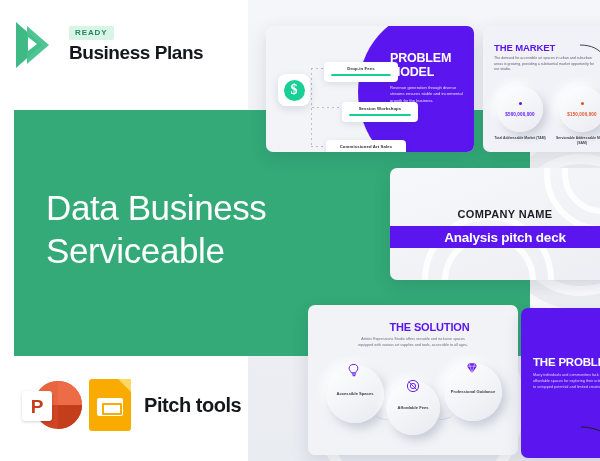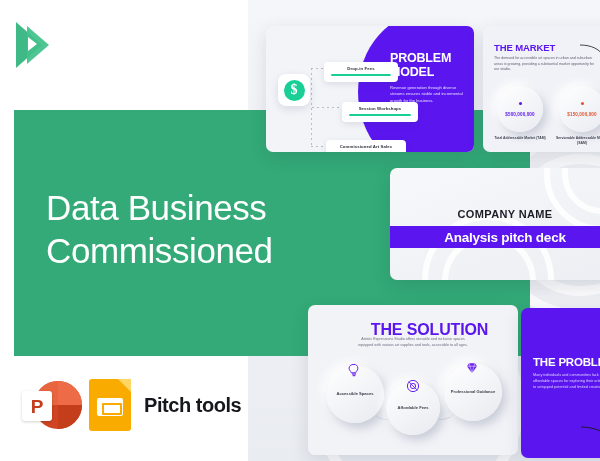--- a/index.html
+++ b/index.html
@@ -123,21 +123,21 @@
   .cn-r4{left:52px;bottom:-48px;width:82px;height:82px;}
   .cn-name{position:absolute;left:0;right:0;top:40px;text-align:center;
     font-size:11px;font-weight:800;color:#1b1e26;letter-spacing:.35px;}
   .cn-bar{position:absolute;left:0;right:0;top:58px;height:22px;background:#5b16ef;
     display:flex;align-items:center;justify-content:center;}
   .cn-bar span{color:#fff;font-size:13.5px;font-weight:800;letter-spacing:-0.25px;}
 
   
   .s-sol{left:308px;top:305px;width:210px;height:150px;background:#f2f3f7;}
   .sol-title{position:absolute;left:0;right:0;top:16px;text-align:center;
-    font-size:16px;font-weight:800;color:#5b16ef;letter-spacing:-0.15px;margin-left:33px;}
+    font-size:11px;font-weight:800;color:#5b16ef;letter-spacing:-0.15px;margin-left:33px;}
   .sol-desc{position:absolute;left:50px;right:50px;top:32px;text-align:center;
     font-size:3.7px;line-height:5.6px;color:#6a6f7e;}
   .sol-circ{position:absolute;border-radius:50%;
     background:linear-gradient(145deg,#ffffff,#e8eaf0);
     box-shadow:4px 5px 10px rgba(158,165,184,.5), -4px -4px 10px rgba(255,255,255,.95);
     display:flex;align-items:center;justify-content:center;text-align:center;}
   .sol-c1{left:18px;top:60px;width:58px;height:58px;}
   .sol-c2{left:78px;top:76px;width:54px;height:54px;}
   .sol-c3{left:136px;top:58px;width:58px;height:58px;}
   .sol-lbl{font-size:4.1px;font-weight:800;line-height:5.6px;color:#3a3e4b;width:46px;}
@@ -233,21 +233,21 @@
     <div class="mk-circ mk-c2">
       <div class="mk-dot" style="background:#e2502a"></div>
       <div class="mk-val" style="color:#e2502a">$150,000,000</div>
     </div>
     <div class="mk-cap mk-cap1">Total Addressable Market (TAM)</div>
     <div class="mk-cap mk-cap2">Serviceable Addressable Market (SAM)</div>
   </div>
 
   <div class="green-title">
     <div>Data Business</div>
-    <div>Commissioned</div>
+    <div>Serviceable</div>
   </div>
 
   <div class="slide s-cn">
     <div class="cn-ring cn-r1"></div>
     <div class="cn-ring cn-r2"></div>
     <div class="cn-ring cn-r3"></div>
     <div class="cn-ring cn-r4"></div>
     <div class="cn-name">COMPANY NAME</div>
     <div class="cn-bar">
       <span>Analysis pitch deck</span>
@@ -294,20 +294,24 @@
       <path d="M2 3 C16 3, 30 9, 37 19" stroke="#1b1d24" stroke-width="1" fill="none"></path>
       <path d="M37 19 L32 17.5 M37 19 L36.6 14.2" stroke="#1b1d24" stroke-width="1" fill="none"></path>
     </svg>
   </div>
 
   <div class="logo-wrap">
     <div class="logo-mark">
       <div class="tri-back"></div>
       <div class="tri-front"></div>
       <div class="tri-notch"></div>
+    </div>
+    <div class="logo-text">
+      <span class="badge-ready">READY</span>
+      <span class="brand-name">Business Plans</span>
     </div>
   </div>
 
   <div class="formats">
     <div class="ppt">
       <div class="ppt-circ">
         <div class="ppt-q2"></div>
         <div class="ppt-q1"></div>
         <div class="ppt-q3"></div>
       </div>

